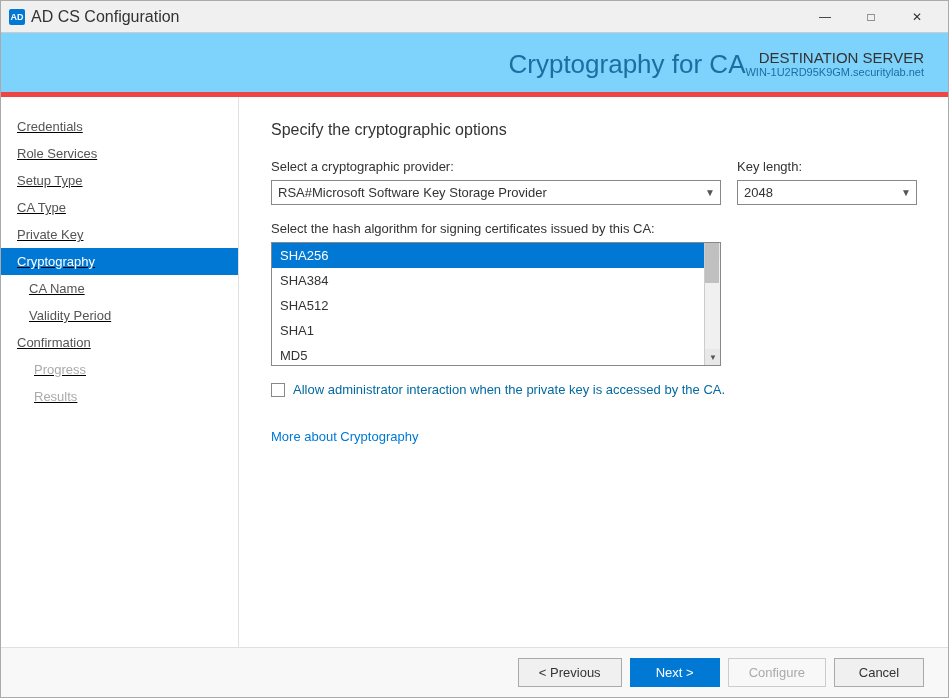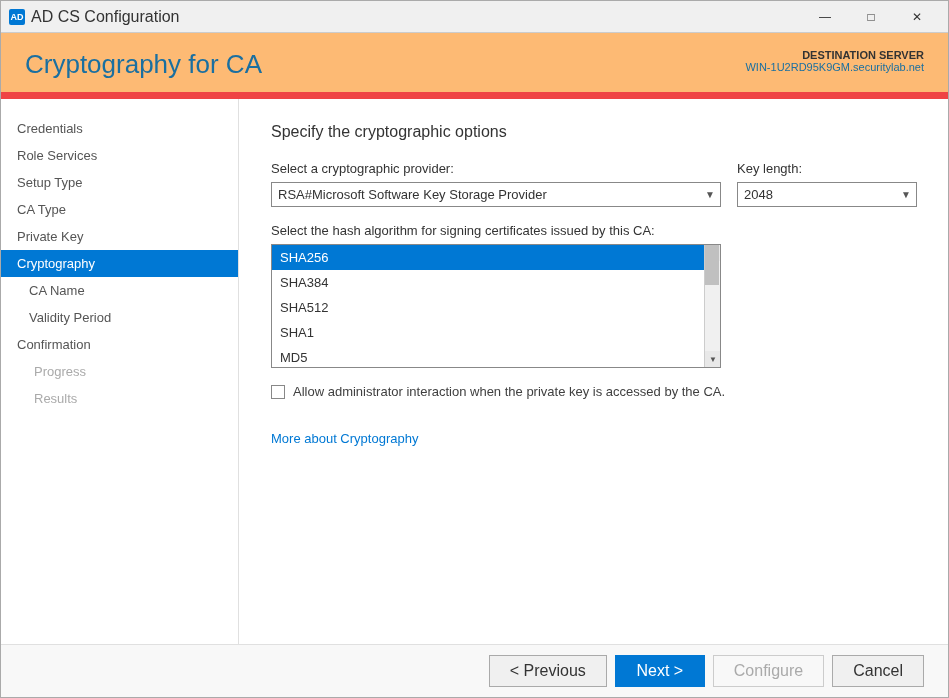--- a/index.html
+++ b/index.html
@@ -61,62 +61,63 @@
       cursor: pointer;
       font-size: 12px;
       color: #333;
       display: flex;
       align-items: center;
       justify-content: center;
     }
 
     
     .header {
-      background: #fdba74;
+      background: #7dd3fc;
       padding: 16px 24px 12px 24px;
-      border-bottom: 7px solid #ef4444;
-      display: flex;
-      justify-content: space-between;
+      border-bottom: 5px solid #ef4444;
+      display: flex;
+      justify-content: flex-end;
       align-items: flex-start;
       flex-shrink: 0;
     }
     .header-title {
       font-size: 26px;
       font-weight: 300;
       color: #1a6fa0;
     }
     .header-server {
       text-align: right;
       font-size: 11px;
       color: #333;
     }
     .header-server .server-label {
-      font-weight: bold;
-      color: #333;
-      font-size: 11px;
+      font-weight: normal;
+      color: #333;
+      font-size: 15px;
     }
     .header-server .server-name {
       color: #1a6fa0;
       font-size: 11px;
     }
 
     
     .content {
       display: flex;
       flex: 1;
       overflow: hidden;
     }
 
     
     .sidebar {
       width: 238px;
       background: white;
       border-right: 1px solid #e0e0e0;
       padding: 16px 0;
       flex-shrink: 0;
+      text-decoration: underline;
     }
     .sidebar-item {
       padding: 6px 16px;
       cursor: pointer;
       color: #555;
       font-size: 13px;
     }
     .sidebar-item.active {
       background: #0078d4;
       color: white;
@@ -255,21 +256,21 @@
     }
     .checkbox-box {
       width: 14px;
       height: 14px;
       border: 1px solid #888;
       background: white;
       flex-shrink: 0;
     }
     .checkbox-label {
       font-size: 13px;
-      color: #404040;
+      color: #0369a1;
     }
 
     
     .link {
       color: #0078d4;
       text-decoration: none;
       font-size: 13px;
       cursor: pointer;
       display: inline-block;
       margin-top: 32px;
@@ -280,21 +281,21 @@
       background: #f8f8f8;
       border-top: 1px solid #e0e0e0;
       padding: 10px 24px;
       display: flex;
       justify-content: flex-end;
       gap: 8px;
       flex-shrink: 0;
     }
     .footer-btn {
       padding: 6px 20px;
-      font-size: 16px;
+      font-size: 13px;
       border: 1px solid #aaa;
       background: #f0f0f0;
       cursor: pointer;
       color: #333;
       min-width: 90px;
     }
     .footer-btn.primary {
       background: #0078d4;
       color: white;
       border-color: #0078d4;

